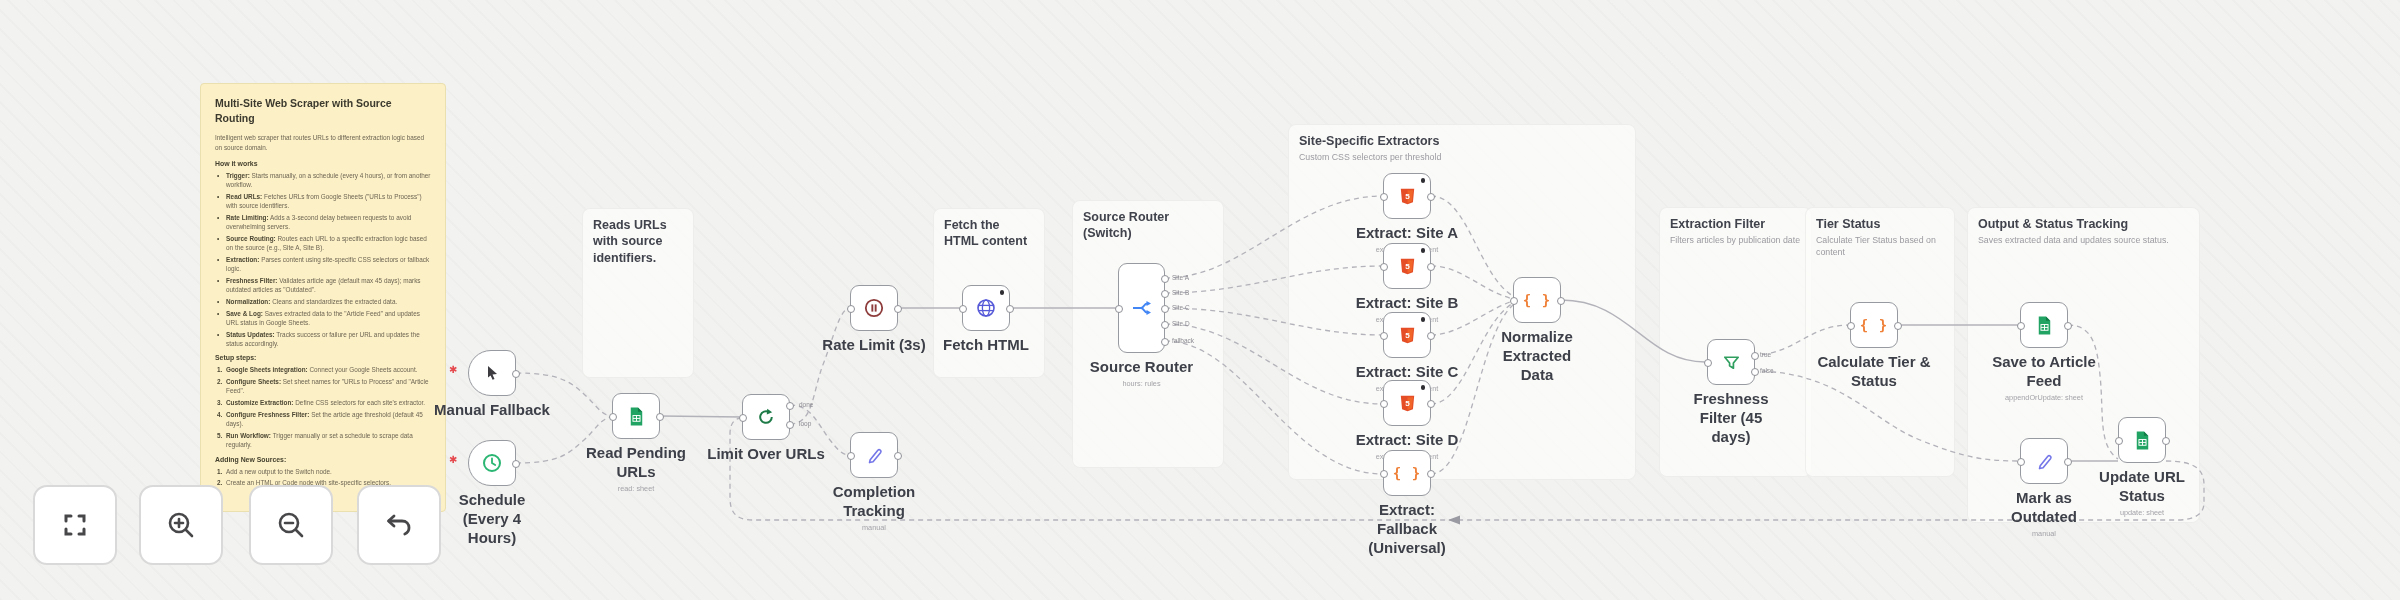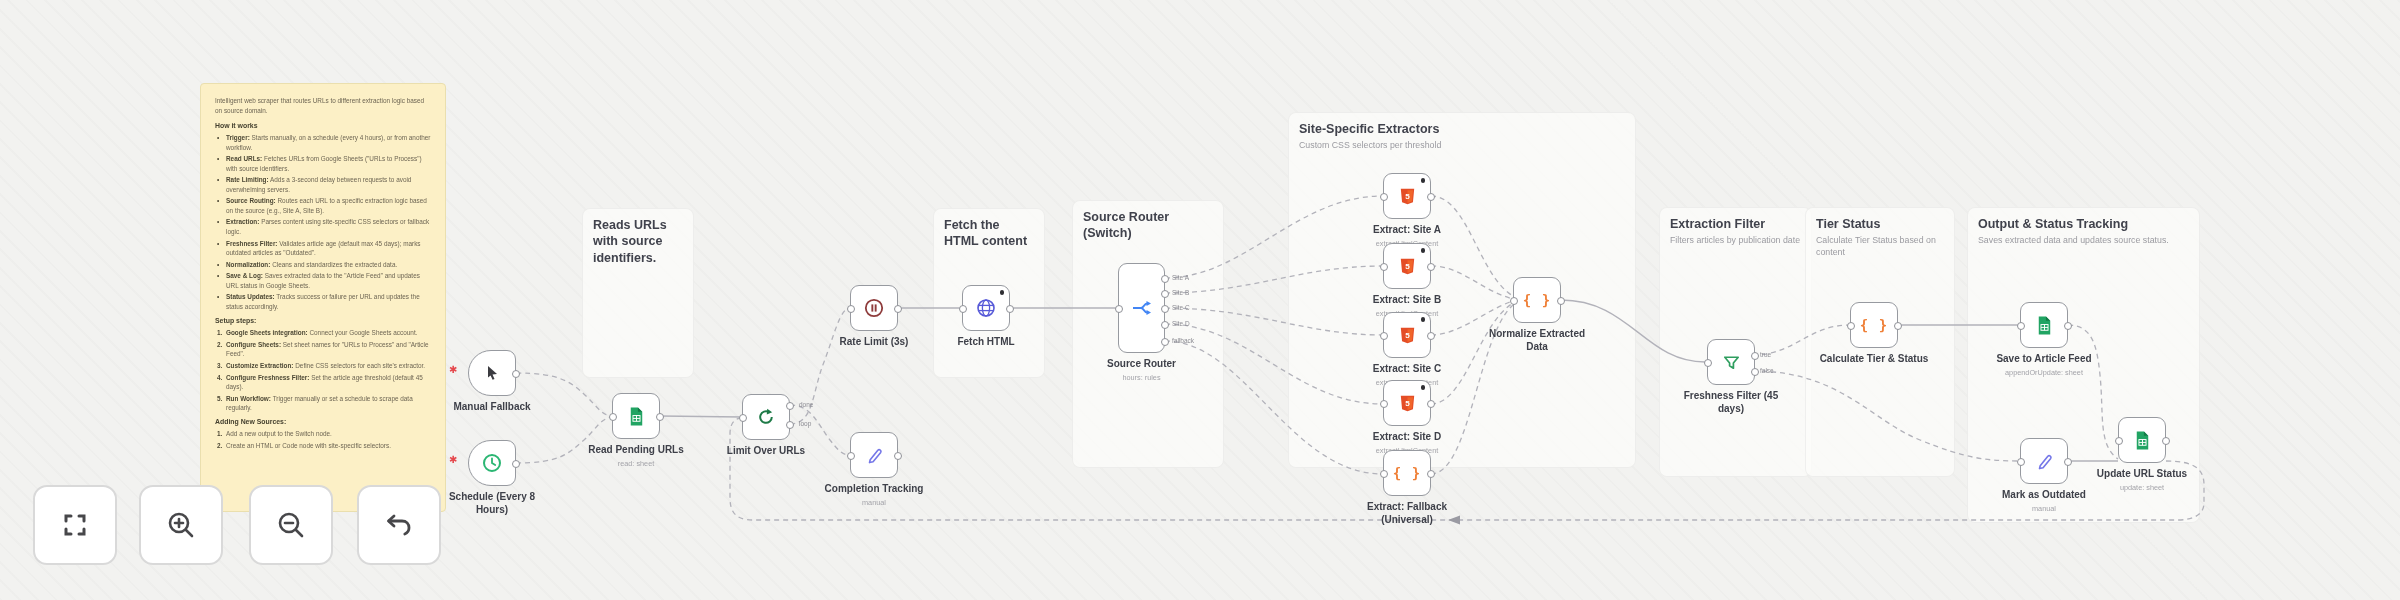--- a/index.html
+++ b/index.html
@@ -31,21 +31,21 @@
   .node{position:absolute;z-index:4}
   .box{width:48px;height:46px;background:#fff;border:1.5px solid #979aa0;border-radius:9px;
        position:relative;display:flex;align-items:center;justify-content:center;box-sizing:border-box}
   .trigger .box{border-radius:23px 9px 9px 23px}
   .tallbox{height:90px}
   .port{position:absolute;width:8px;height:8px;background:#fff;border:1.3px solid #8f9197;
         border-radius:50%;box-sizing:border-box}
   .pin{left:-4.5px;top:19px}
   .pout{right:-4.5px;top:19px}
   .ntext{position:absolute;top:51px;left:50%;transform:translateX(-50%);width:130px;text-align:center}
-  .nlabel{font-size:10px;font-weight:bold;color:#3e4049;line-height:1.25}
+  .nlabel{font-size:15px;font-weight:bold;color:#3e4049;line-height:1.25}
   .nsub{font-size:7.3px;color:#a3a3a9;margin-top:2px}
   .dotmark{position:absolute;top:4px;right:5px;width:4.5px;height:4.5px;border-radius:50%;background:#2f2f33}
   .err{position:absolute;left:-19px;top:14px;color:#e5484d;font-size:10px;z-index:5}
   .plabel{position:absolute;font-size:6.5px;color:#8b8b92;z-index:5;white-space:nowrap}
   .brace{font-weight:bold;font-size:14px;color:#ef8038;font-family:"DejaVu Sans Mono",monospace;letter-spacing:1px}
   
   .ctl{position:absolute;width:84px;height:80px;background:#fff;border:2px solid #d9d9d9;
        border-radius:14px;display:flex;align-items:center;justify-content:center;z-index:6;cursor:pointer}
 </style>
 </head>
@@ -55,38 +55,39 @@
 
 <div class="panel" style="left:582px;top:208px;width:112px;height:170px">
   <div class="ptitle">Reads URLs with source identifiers.</div>
 </div>
 <div class="panel" style="left:933px;top:208px;width:112px;height:170px">
   <div class="ptitle">Fetch the HTML content</div>
 </div>
 <div class="panel" style="left:1072px;top:200px;width:152px;height:268px">
   <div class="ptitle">Source Router (Switch)</div>
 </div>
-<div class="panel" style="left:1288px;top:112px;width:348px;height:356px">
+<div class="panel" style="left:1288px;top:124px;width:348px;height:356px">
   <div class="ptitle">Site-Specific Extractors</div>
   <div class="psub">Custom CSS selectors per threshold</div>
 </div>
 <div class="panel" style="left:1659px;top:207px;width:153px;height:270px">
   <div class="ptitle">Extraction Filter</div>
   <div class="psub">Filters articles by publication date</div>
 </div>
 <div class="panel" style="left:1805px;top:207px;width:150px;height:270px">
   <div class="ptitle">Tier Status</div>
   <div class="psub">Calculate Tier Status based on content</div>
 </div>
 <div class="panel" style="left:1967px;top:207px;width:233px;height:316px">
   <div class="ptitle">Output &amp; Status Tracking</div>
   <div class="psub">Saves extracted data and updates source status.</div>
 </div>
 
 <div class="note">
+  <div class="ntitle">Multi-Site Web Scraper with Source Routing</div>
   <div class="nintro">Intelligent web scraper that routes URLs to different extraction logic based on source domain.</div>
   <div class="nh">How it works</div>
   <div class="nli">
       <span class="mk">•</span>
       <span><span class="lead">Trigger:</span><span> Starts manually, on a schedule (every 4 hours), or from another workflow.</span></span>
     </div>
   <div class="nli">
       <span class="mk">•</span>
       <span><span class="lead">Read URLs:</span><span> Fetches URLs from Google Sheets ("URLs to Process") with source identifiers.</span></span>
     </div>
@@ -194,21 +195,21 @@
 <div class="node trigger" style="left:468px;top:440px">
   <span class="err">✱</span>
   <div class="box">
       <svg width="22" height="22" viewBox="0 0 22 22">
         <circle cx="11" cy="11" r="8" fill="none" stroke="#2bb673" stroke-width="2"></circle>
         <path d="M11,6.5 V11 L14.2,13" fill="none" stroke="#2bb673" stroke-width="1.8" stroke-linecap="round"></path>
       </svg>
     <span class="port pout"></span>
     </div>
   <div class="ntext" style="width:100px">
-      <div class="nlabel">Schedule (Every 8 Hours)</div>
+      <div class="nlabel">Schedule (Every 4 Hours)</div>
     </div>
 </div>
 
 <div class="node" style="left:612px;top:393px">
   <div class="box">
       <svg width="21" height="21" viewBox="0 0 22 22">
         <path d="M5,1.5 h7.5 L17,6 v14.5 H5 z" fill="#21a463"></path>
         <path d="M12.5,1.5 L17,6 h-4.5 z" fill="#147a46"></path>
         <rect x="7.3" y="10" width="7.4" height="6" fill="none" stroke="#fff" stroke-width="1"></rect>
         <line x1="7.3" y1="13" x2="14.7" y2="13" stroke="#fff" stroke-width="1"></line>

